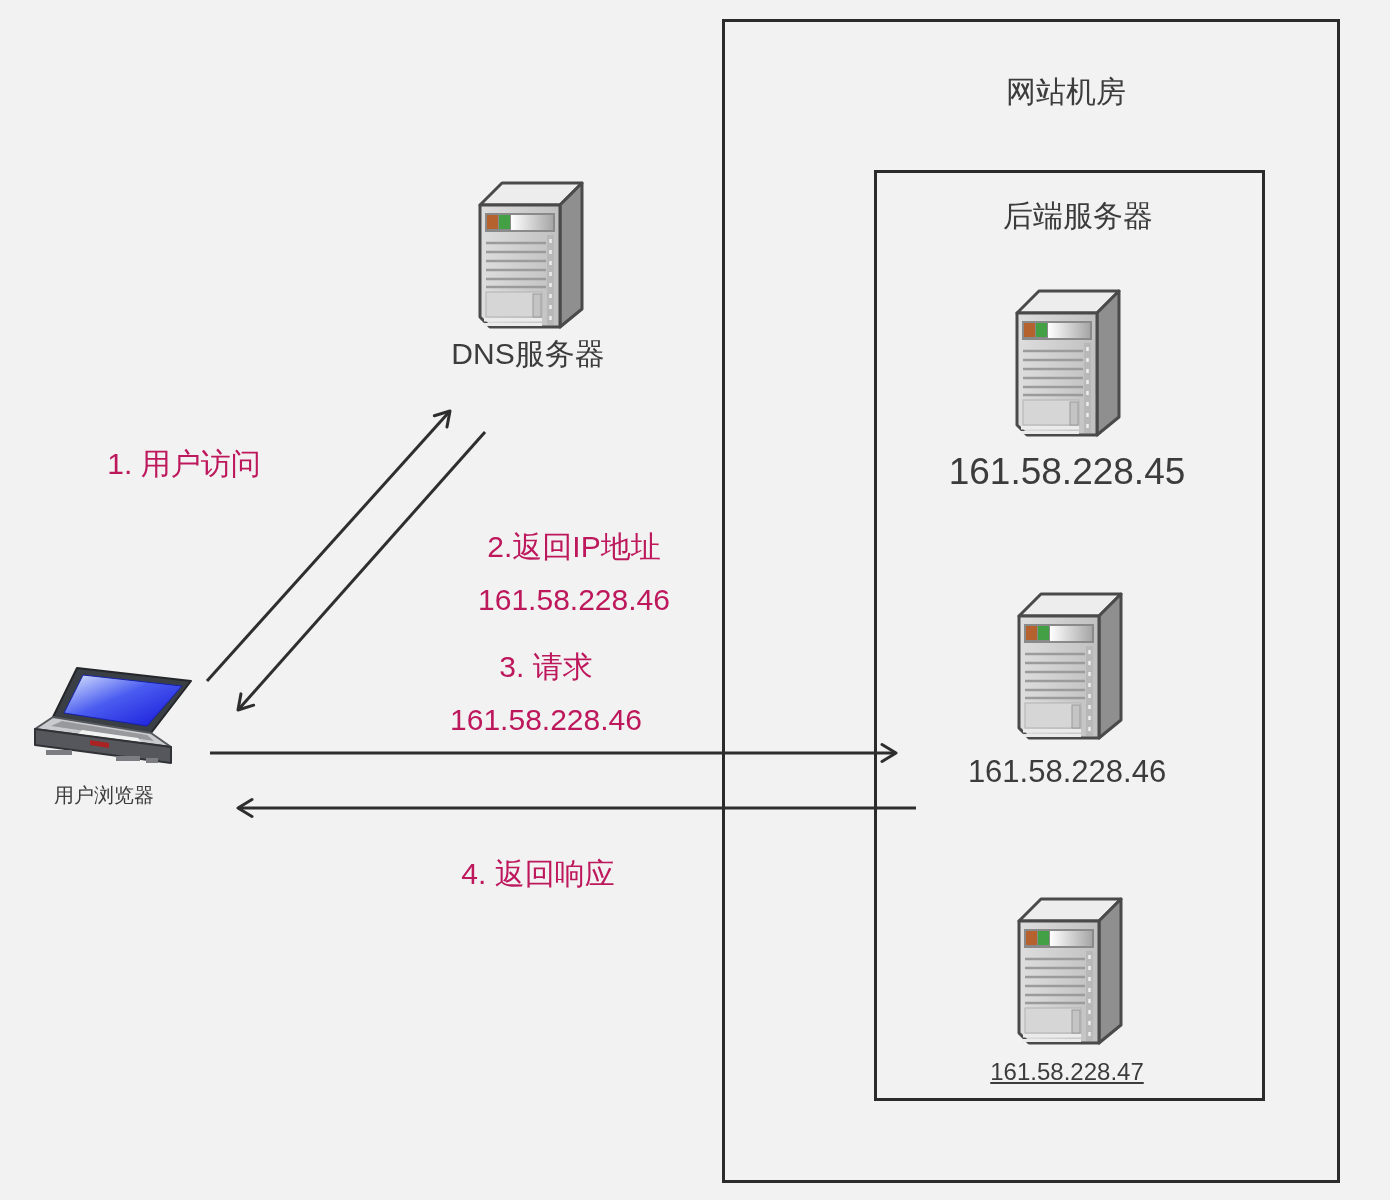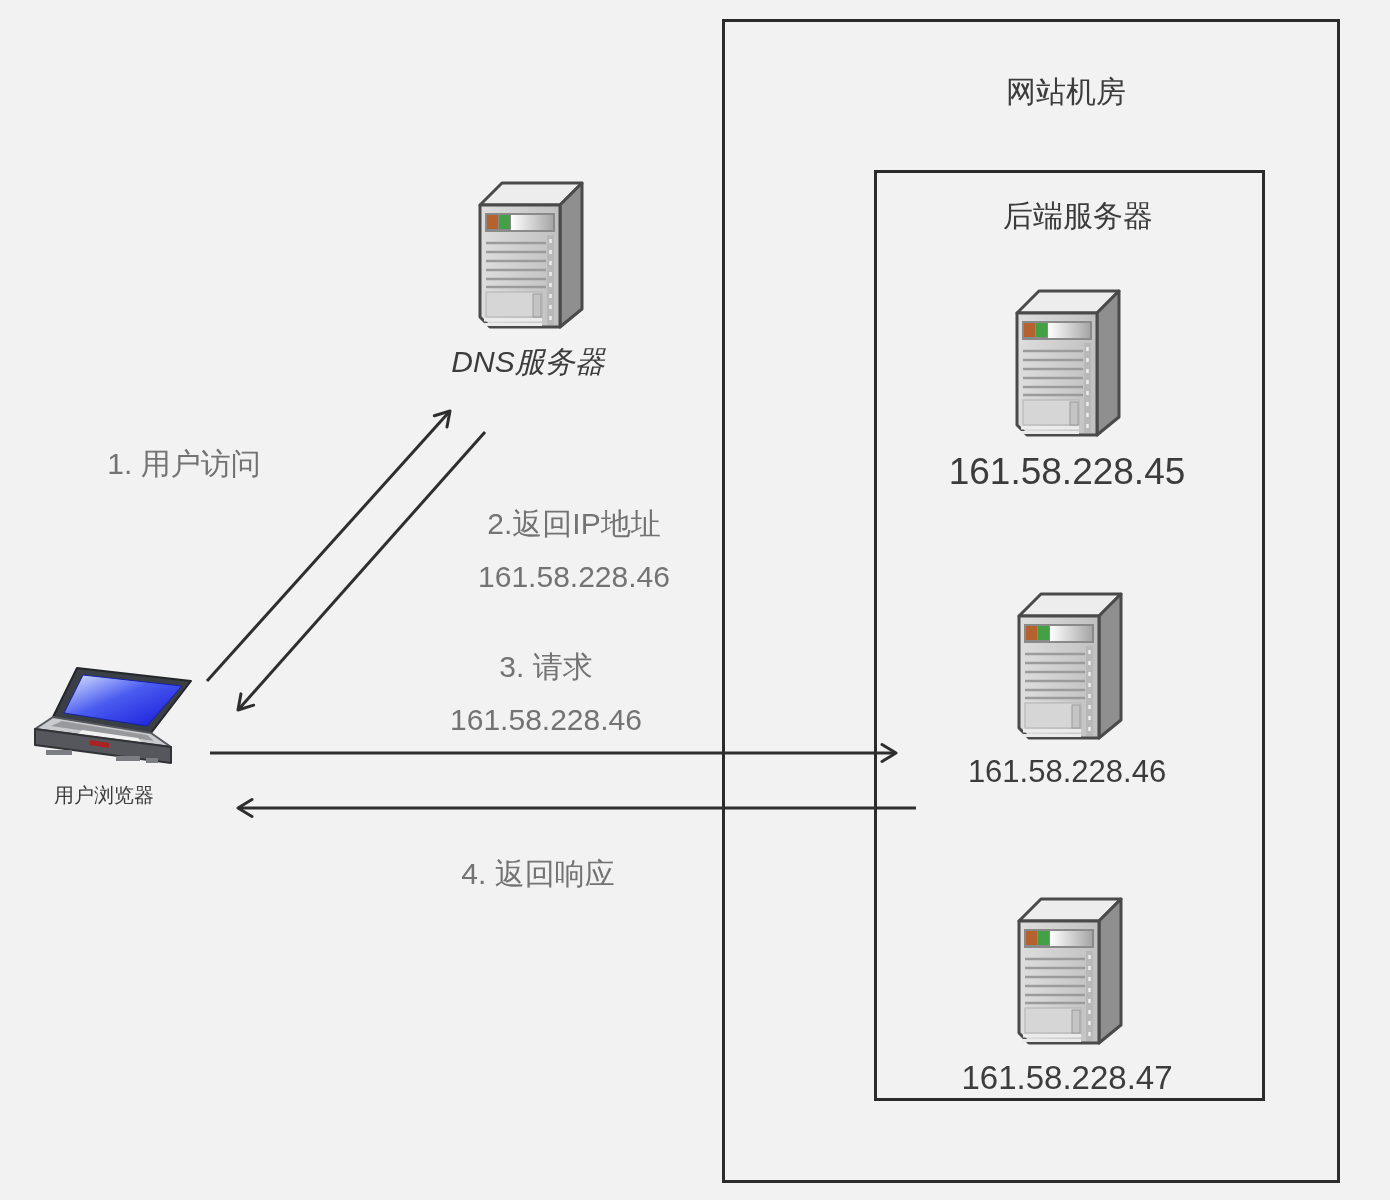--- a/index.html
+++ b/index.html
@@ -26,36 +26,36 @@
     position:absolute;
     transform:translateX(-50%);
     white-space:nowrap;
     font-size:30px;
     line-height:1.35;
     color:#3c3c3c;
     text-align:center;
   }
   .title-datacenter{left:1066px;top:72px;}
   .title-backend{left:1069px;top:196px;margin-left:9px;}
-  .lbl-dns{left:528px;top:342px;font-style:italic;}
+  .lbl-dns{left:528px;top:334px;}
   .lbl-user{left:104px;top:782px;font-size:20px;}
   .lbl-ip1{left:1067px;top:447px;font-size:37px;}
   .lbl-ip2{left:1067px;top:751px;font-size:31px;}
-  .lbl-ip3{left:1067px;top:1056px;font-size:33px;}
+  .lbl-ip3{left:1067px;top:1056px;font-size:24px;text-decoration:underline;}
   .flow{
     position:absolute;
     transform:translateX(-50%);
     text-align:center;
     white-space:nowrap;
     font-size:30px;
     line-height:53px;
-    color:#737373;
+    color:#be185d;
   }
   .flow-1{left:184px;top:437px;}
-  .flow-2{left:574px;top:497px;}
+  .flow-2{left:574px;top:520px;}
   .flow-3{left:546px;top:640px;}
   .flow-4{left:538px;top:847px;}
   .icon{position:absolute;}
   .icon.server{width:122px;height:158px;}
   .icon.server.dns{left:463px;top:175px;width:134px;height:158px;}
   .icon.server.s1{left:1006px;top:283px;}
   .icon.server.s2{left:1008px;top:586px;}
   .icon.server.s3{left:1008px;top:891px;}
   .icon.laptop{left:20px;top:666px;width:182px;height:118px;}
   .arrow-layer{

